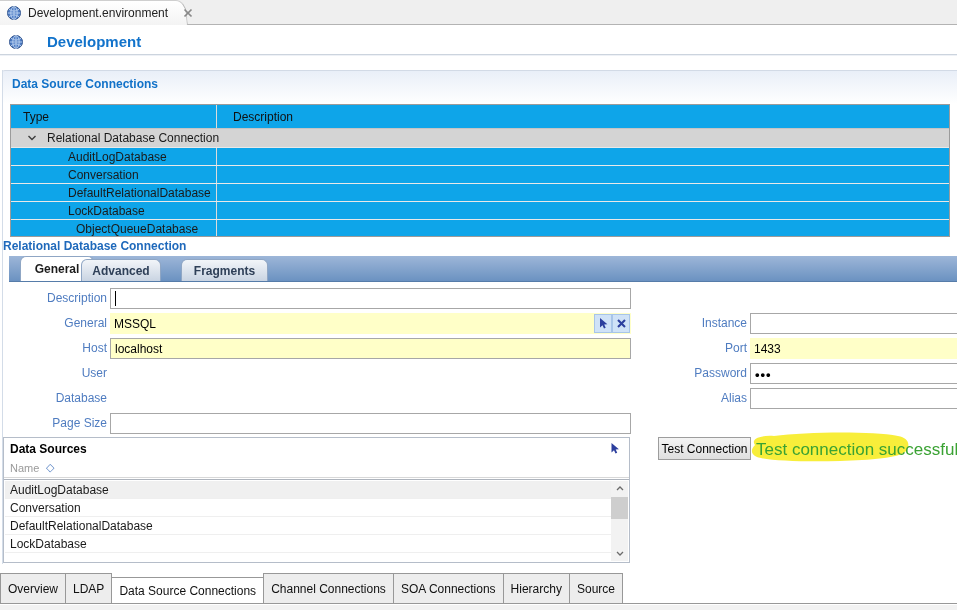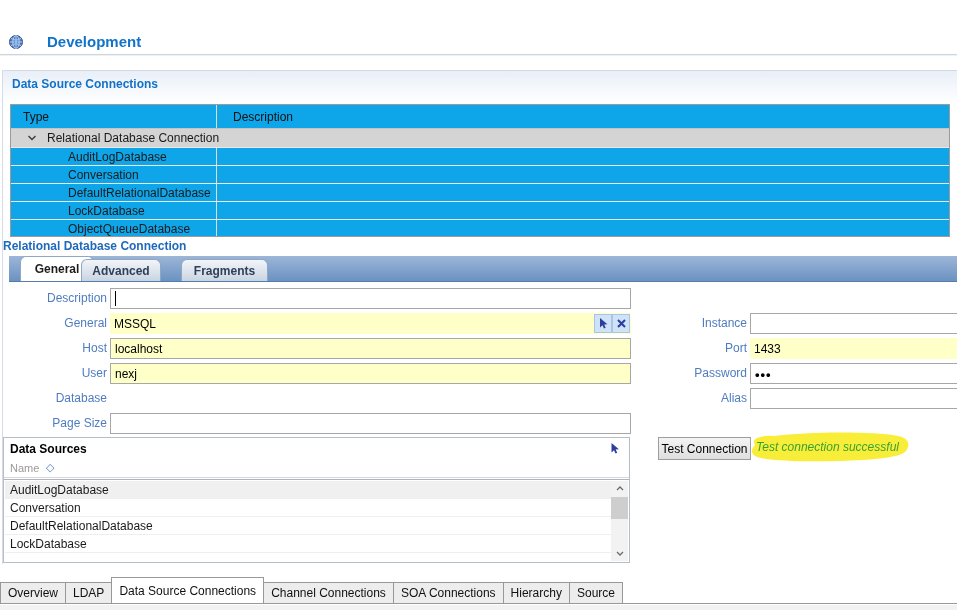--- a/index.html
+++ b/index.html
@@ -83,37 +83,56 @@
   .sbar { position:absolute; right:1px; top:1px; width:17px; height:80px; background:#f2f2f2; }
   .sbtn { position:absolute; left:0; width:17px; height:15px; background:#f2f2f2;
           display:flex; align-items:center; justify-content:center; }
   .sthumb { position:absolute; left:0; top:16px; width:17px; height:22px; background:#cecece; }
 
   
   .btn { position:absolute; left:658px; top:437px; width:93px; height:23px;
          background:linear-gradient(#f4f4f4,#dfdfdf); border:1px solid #9d9d9d;
          display:flex; align-items:center; justify-content:center; color:#000; }
   .blob { position:absolute; left:748px; top:430px; width:164px; height:34px; }
-  .statustext { position:absolute; left:756px; top:440px; color:#3aa233; font-size:12px; white-space:nowrap;font-style:italic; }
+  .statustext { position:absolute; left:756px; top:440px; color:#3aa233; font-size:17px; white-space:nowrap; }
 
   
   .btabs { position:absolute; left:0; top:578px; width:957px; height:26px;
            display:flex; align-items:flex-end; border-bottom:1px solid #989898; }
-  .btab { height:21px; background:#ededed; border:1px solid #989898; border-bottom:none;
+  .btab { height:30px; background:#ededed; border:1px solid #989898; border-bottom:none;
           margin-right:-1px; display:flex; align-items:center; padding:0 7px; white-space:nowrap; color:#111; }
   .btab.active { height:26px; background:#ffffff; font-size:12px; }
   .bottomstrip { position:absolute; left:0; top:605px; width:957px; height:5px; background:#f2f2f2; }
 
   svg { display:block; }
 </style>
 </head>
 <body>
 
 <div class="screen">
 
+  <div class="etabbar">
+    <div class="etab">
+      <div class="inner">
+        <span class="icon16">
+          <svg viewBox="0 0 16 16" width="16" height="16">
+              <circle cx="8" cy="8" r="6.5" fill="#4e7dc6" stroke="#2c4f8a" stroke-width="1"></circle>
+              <path d="M8 1.5 V14.5 M1.5 8 H14.5 M3 4.2 Q8 8 13 4.2 M3 11.8 Q8 8 13 11.8" stroke="#bcd2ef" fill="none" stroke-width="0.9"></path>
+              <ellipse cx="8" cy="8" rx="3.2" ry="6.4" stroke="#bcd2ef" fill="none" stroke-width="0.9"></ellipse>
+            </svg>
+        </span>
+        <span class="etab-title">Development.environment</span>
+        <span class="closebox">
+          <svg viewBox="0 0 12 12" width="12" height="12">
+              <path d="M2.5 2.5 L9.5 9.5 M9.5 2.5 L2.5 9.5" stroke="#898989" stroke-width="1.7"></path>
+            </svg>
+        </span>
+      </div>
+    </div>
+  </div>
 
   <div class="pghead">
     <span class="icon16">
       <svg viewBox="0 0 16 16" width="16" height="16">
           <circle cx="8" cy="8" r="6.5" fill="#4e7dc6" stroke="#2c4f8a" stroke-width="1"></circle>
           <path d="M8 1.5 V14.5 M1.5 8 H14.5 M3 4.2 Q8 8 13 4.2 M3 11.8 Q8 8 13 11.8" stroke="#bcd2ef" fill="none" stroke-width="0.9"></path>
           <ellipse cx="8" cy="8" rx="3.2" ry="6.4" stroke="#bcd2ef" fill="none" stroke-width="0.9"></ellipse>
         </svg>
     </span>
     <span class="pghead-title">Development</span>
@@ -144,21 +163,21 @@
     <div class="trow" style="top:60px;">
       <span class="lbl" style="left:57px;">Conversation</span>
     </div>
     <div class="trow" style="top:78px;">
       <span class="lbl" style="left:57px;">DefaultRelationalDatabase</span>
     </div>
     <div class="trow" style="top:96px;">
       <span class="lbl" style="left:57px;">LockDatabase</span>
     </div>
     <div class="trow" style="top:114px;">
-      <span class="lbl" style="left:57px;">ObjectQueueDatabase</span>
+      <span class="lbl" style="left:65px;">ObjectQueueDatabase</span>
     </div>
   </div>
 
   <div class="detailtitle">Relational Database Connection</div>
   <div class="innertabs">
     <div class="itab active">General</div>
     <div class="itab inactive i2">Advanced</div>
     <div class="itab inactive i3">Fragments</div>
   </div>
 
@@ -180,21 +199,20 @@
       <svg viewBox="0 0 11 11" width="11" height="11">
           <path d="M2 2 L9 9 M9 2 L2 9" stroke="#2c3f9e" stroke-width="2.1"></path>
         </svg>
     </span>
   </div>
 
   <div class="flabel" style="left:3px; top:341px;">Host</div>
   <div class="fld yellow" style="left:110px; top:338px; width:521px;">localhost</div>
 
   <div class="flabel" style="left:3px; top:366px;">User</div>
-  <div class="fld yellow" style="left:110px; top:363px; width:521px;">nexj</div>
 
   <div class="flabel" style="left:3px; top:391px;">Database</div>
 
   <div class="flabel" style="left:3px; top:416px;">Page Size</div>
   <div class="fld" style="left:110px; top:413px; width:521px;"></div>
 
   <div class="flabel" style="left:643px; top:316px;">Instance</div>
   <div class="fld" style="left:750px; top:313px; width:210px;"></div>
 
   <div class="flabel" style="left:643px; top:341px;">Port</div>

